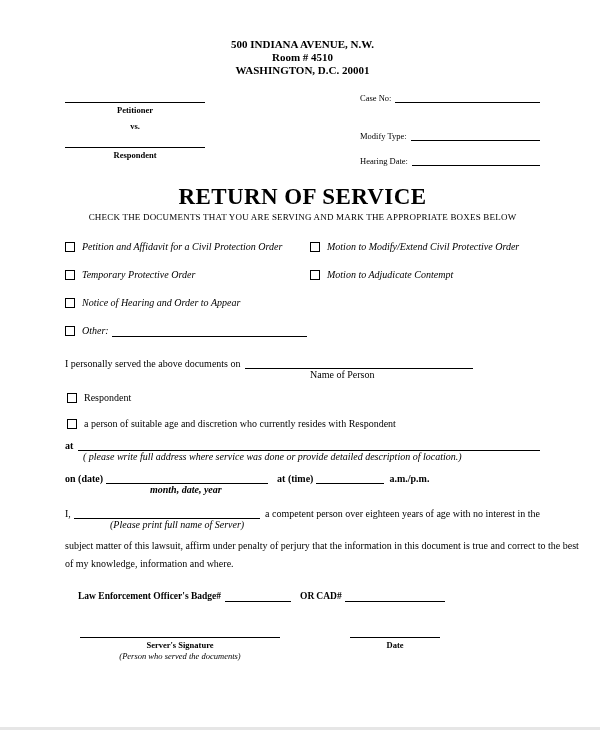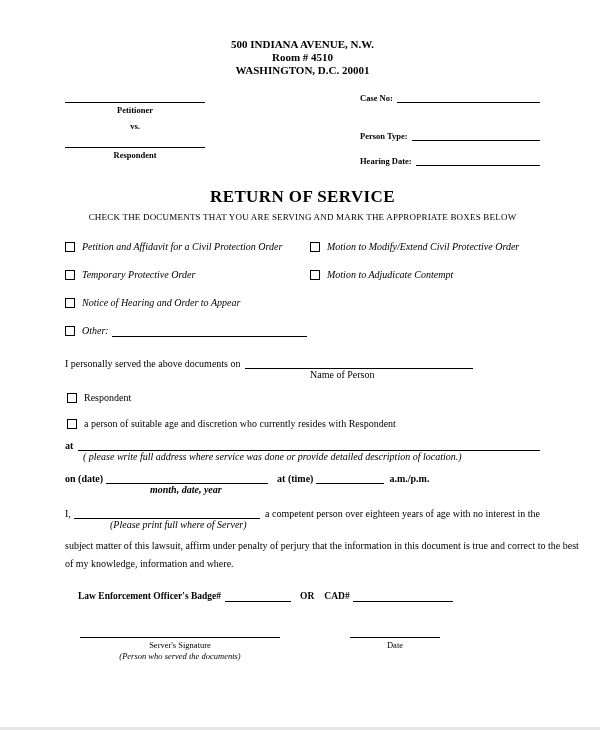--- a/index.html
+++ b/index.html
@@ -15,26 +15,26 @@
   .court-header { text-align:center; font-weight:bold; font-size:11px; line-height:13px; }
 
   .parties { display:flex; justify-content:space-between; margin-top:13px; font-size:8.5px; }
   .parties-left { width:140px; text-align:center; }
   .pet-line { height:13px; border-bottom:1px solid #000; }
   .party-label { font-weight:bold; margin-top:2px; line-height:10px; }
   .vs-label { font-weight:bold; margin-top:6px; line-height:10px; }
   .resp-line { height:17px; border-bottom:1px solid #000; }
   .parties-right { width:180px; }
   .field-row { display:flex; align-items:flex-end; height:13px; }
-  .field-label { font-weight:bold; white-space:nowrap; line-height:10px; }
+  .field-label { font-weight:normal; white-space:nowrap; line-height:10px; }
   .field-fill { flex:1; border-bottom:1px solid #000; margin-left:4px; height:12px; }
   .hearing-type-row { margin-top:25px; }
   .hearing-date-row { margin-top:12px; }
 
-  .title { margin-top:20px; text-align:center; font-size:17px; font-weight:bold; letter-spacing:0.4px; line-height:21px; }
+  .title { margin-top:20px; text-align:center; font-size:23px; font-weight:bold; letter-spacing:0.4px; line-height:21px; }
   .instruction { margin-top:5px; text-align:center; font-size:9px; letter-spacing:0.2px; line-height:11px; white-space:nowrap; }
 
   .cb-grid { margin-top:18px; font-size:10px;font-style:italic; }
   .cb-row { display:flex; margin-bottom:16px; }
   .cb-row:last-child { margin-bottom:0; }
   .cb-cell { display:flex; align-items:center; height:12px; }
   .cb-cell.col-l { width:245px; }
   .checkbox { width:10px; height:10px; border:1px solid #000; flex:none; margin-right:7px; background:#fff; cursor:pointer; }
   .cb-label { line-height:10px; white-space:nowrap; }
   .other-fill { width:195px; border-bottom:1px solid #000; height:11px; margin-left:3px; }
@@ -59,28 +59,28 @@
   .server-row { display:flex; align-items:flex-end; height:12px; margin-top:12px; }
   .server-fill { width:200px; border-bottom:1px solid #000; height:11px; margin:0 5px 0 3px; }
   .competent-text { white-space:nowrap; line-height:10px; }
   .print-note { font-style:italic; margin-left:45px; margin-top:1px; line-height:10px; }
   .affirm-1 { margin-top:10px; line-height:11px; white-space:nowrap; }
   .affirm-2 { margin-top:7px; line-height:11px; }
 
   .badge-row { display:flex; align-items:center; height:13px; margin-top:20px; margin-left:13px; font-size:9.5px; font-weight:bold; }
   .badge-fill { width:66px; border-bottom:1px solid #000; height:12px; margin-left:4px; }
   .or-label { margin-left:9px; }
-  .cad-label { margin-left:10px; }
+  .cad-label { margin-left:2px; }
   .cad-fill { width:100px; border-bottom:1px solid #000; height:12px; margin-left:3px; }
 
   .sig-block { display:flex; margin-top:30px; font-size:8.5px; }
   .sig-left { margin-left:15px; width:200px; text-align:center; }
   .sig-right { margin-left:70px; width:90px; text-align:center; }
   .sig-line { border-bottom:1px solid #000; height:6px; }
-  .sig-label { font-weight:normal; margin-top:2px; line-height:11px; }
+  .sig-label { font-weight:bold; margin-top:2px; line-height:11px; }
   .sig-note { font-style:italic; line-height:10px; }
 
   .page-edge { position:absolute; bottom:0; left:0; right:0; height:3px; background:#e6e6e6; }
 </style>
 </head>
 <body>
 
 <div class="page">
 
   <div class="court-header">
@@ -96,21 +96,21 @@
       <div class="vs-label">vs.</div>
       <div class="resp-line"></div>
       <div class="party-label">Respondent</div>
     </div>
     <div class="parties-right">
       <div class="field-row">
         <span class="field-label">Case No:</span>
         <span class="field-fill"></span>
       </div>
       <div class="field-row hearing-type-row">
-        <span class="field-label">Person Type:</span>
+        <span class="field-label">Modify Type:</span>
         <span class="field-fill"></span>
       </div>
       <div class="field-row hearing-date-row">
         <span class="field-label">Hearing Date:</span>
         <span class="field-fill"></span>
       </div>
     </div>
   </div>
 
   <h1 class="title">RETURN OF SERVICE</h1>
@@ -183,21 +183,21 @@
       <span class="time-fill"></span>
       <span class="b ampm">a.m./p.m.</span>
     </div>
     <div class="under-note month-note">month, date, year</div>
 
     <div class="server-row">
       <span>I,</span>
       <span class="server-fill"></span>
       <span class="competent-text">a competent person over eighteen years of age with no interest in the</span>
     </div>
-    <div class="under-note print-note">(Please print full where of Server)</div>
+    <div class="under-note print-note">(Please print full name of Server)</div>
 
     <div class="affirm-1">subject matter of this lawsuit, affirm under penalty of perjury that the information in this document is true and correct to the best</div>
     <div class="affirm-2">of my knowledge, information and where.</div>
 
   </div>
 
   <div class="badge-row">
     <span>Law Enforcement Officer's Badge#</span>
     <span class="badge-fill"></span>
     <span class="or-label">OR</span>

